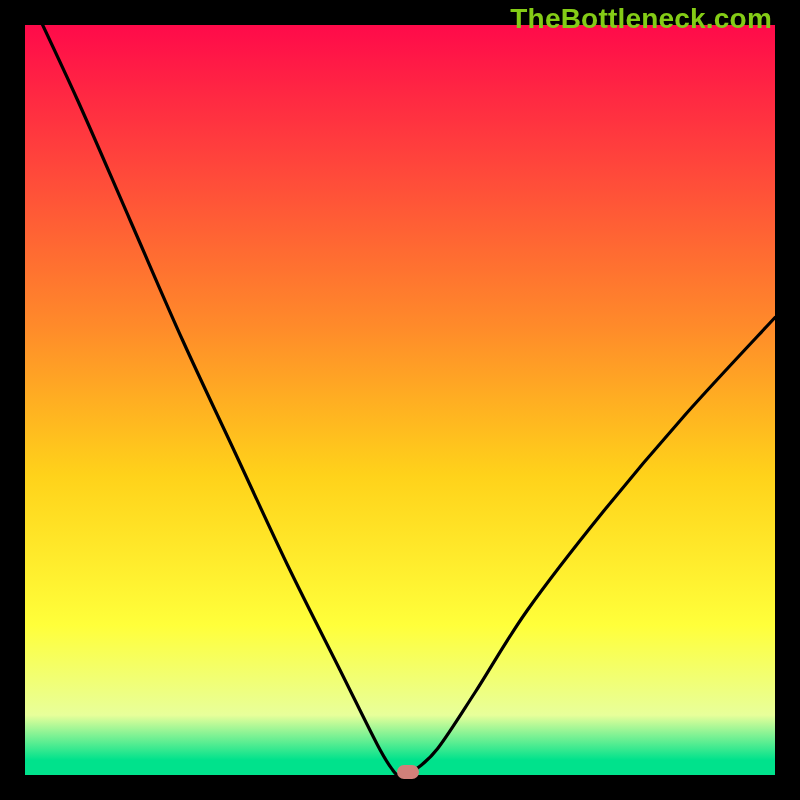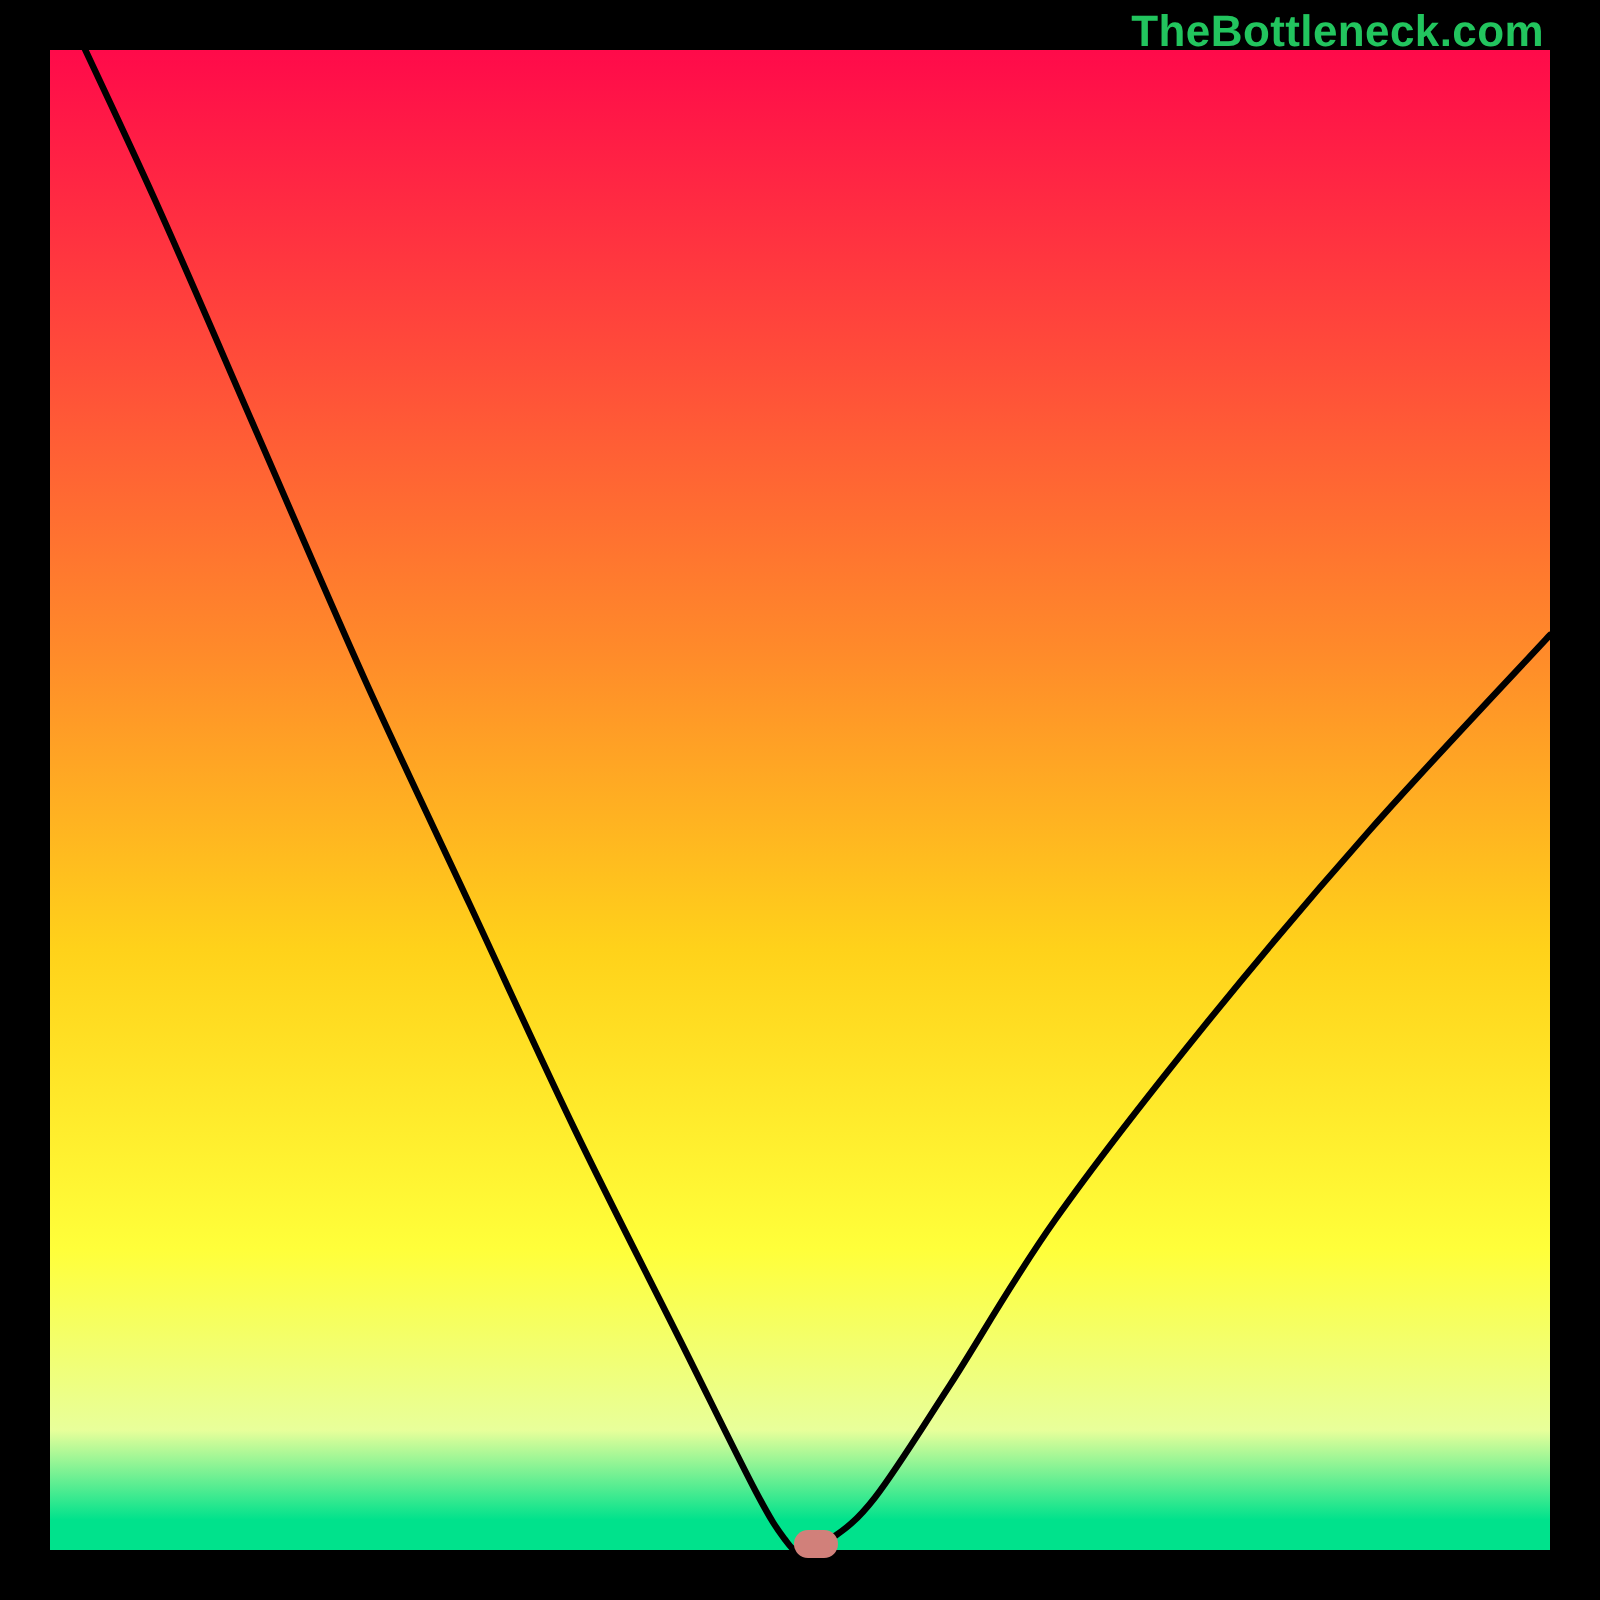--- a/index.html
+++ b/index.html
@@ -24,23 +24,23 @@
       #ffff3a 80%,
       #e8ff9a 92%,
       #00e28c 98%,
       #00e28c 100%);
   }
   .watermark {
     position: absolute;
     top: 3px;
     right: 28px;
     font-family: Arial, Helvetica, sans-serif;
-    font-size: 22px;
+    font-size: 28px;
     font-weight: bold;
-    color: #22c55e;
+    color: #84cc16;
     letter-spacing: 0.2px;
   }
   .curve {
     position: absolute;
     left: 0; top: 0;
     width: 750px;
     height: 750px;
   }
   .marker {
     position: absolute;

